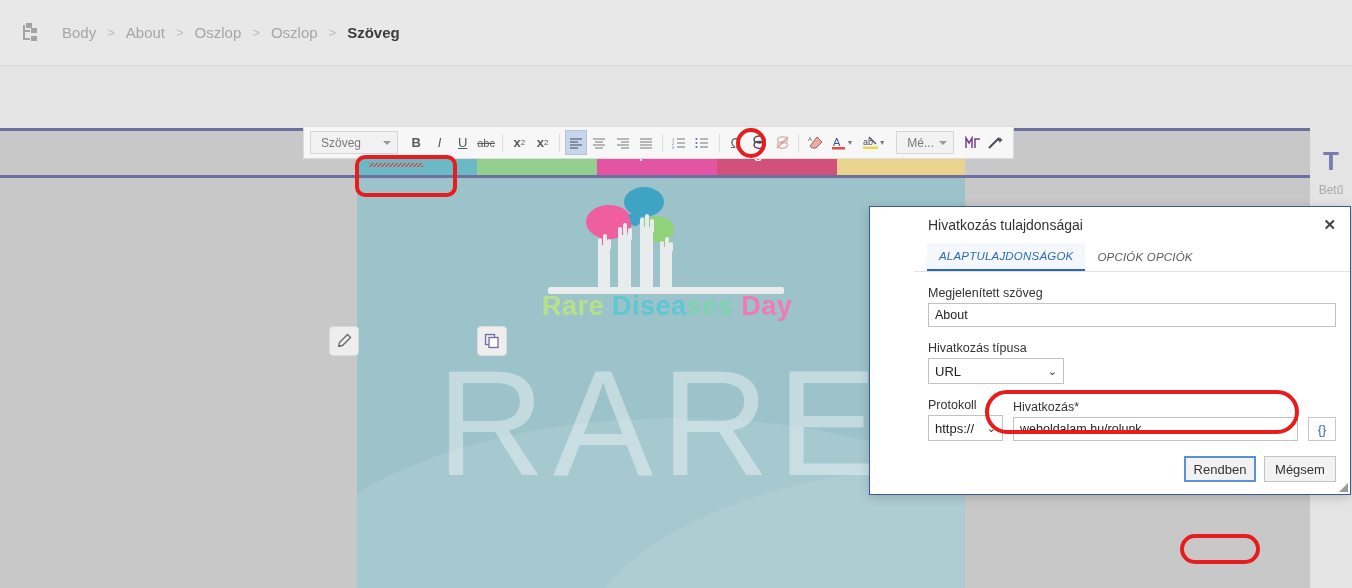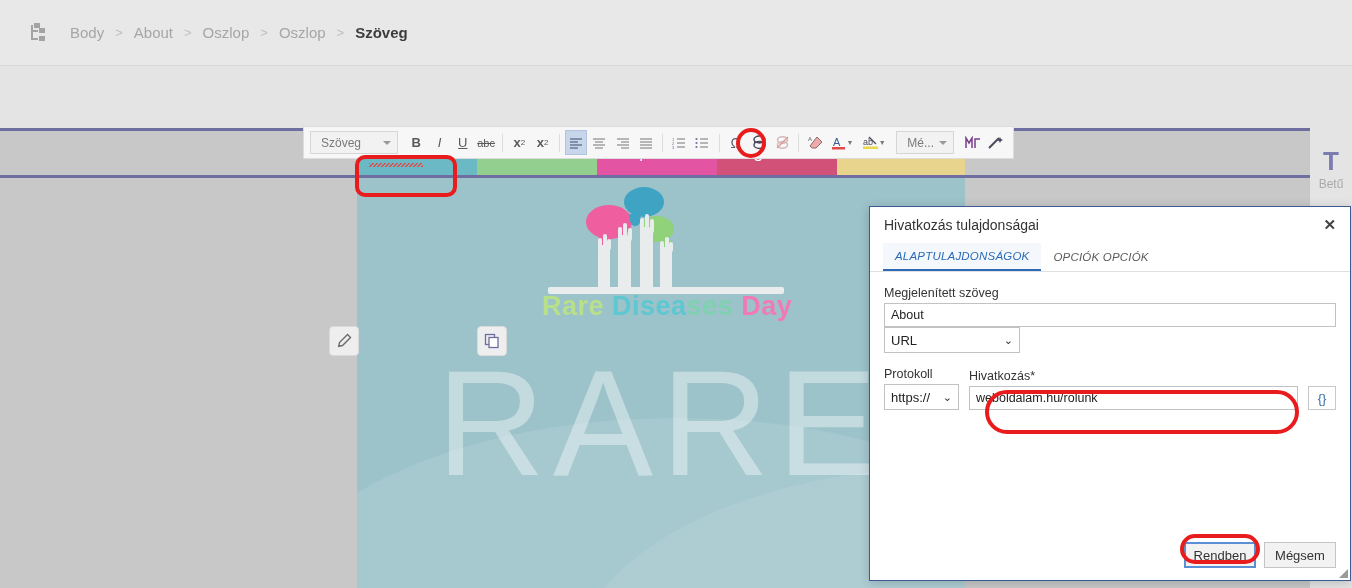--- a/index.html
+++ b/index.html
@@ -8,21 +8,21 @@
     font-family: "Liberation Sans", sans-serif;
     overflow: hidden;
     background: #e6e6e6;
   }
   .app { position: relative; width: 1352px; height: 588px; }
 
   
   .breadcrumb-bar {
     position: absolute; left: 0; top: 0; width: 1352px; height: 66px;
     background: #e8e8e8; border-bottom: 1px solid #d5d5d5;
-    display: flex; align-items: center; padding-left: 28px;
+    display: flex; align-items: center; padding-left: 20px;
   }
   .tree-icon { width: 22px; height: 22px; position: relative; margin-right: 20px; opacity: .55; }
   .tree-icon i { position: absolute; background: #6b6b6b; display: block; }
   .tree-icon .v { left: 3px; top: 3px; width: 2px; height: 15px; }
   .tree-icon .h1 { left: 3px; top: 8px; width: 7px; height: 2px; }
   .tree-icon .h2 { left: 3px; top: 16px; width: 7px; height: 2px; }
   .tree-icon .b0 { left: 6px; top: 1px; width: 6px; height: 5px; }
   .tree-icon .b1 { left: 11px; top: 6px; width: 6px; height: 5px; }
   .tree-icon .b2 { left: 11px; top: 14px; width: 6px; height: 5px; }
   .crumbs { display: flex; align-items: center; font-size: 15px; }
@@ -122,21 +122,21 @@
     box-shadow: 0 1px 2px rgba(0,0,0,.12);
   }
   .dots-btn i { width: 6px; height: 6px; border-radius: 50%; background: #6e6fa0; display: block; }
 
   
   .right-panel {
     position: absolute; left: 1310px; top: 128px; width: 42px; height: 460px;
     background: #e4e4e4;
   }
   .rp-icon { text-align: center; color: #7b7cae; font-size: 26px; margin-top: 18px; font-weight: bold; }
-  .rp-label { text-align: center; color: #a9a9a9; font-size: 12px; }
+  .rp-label { text-align: center; color: #a9a9a9; font-size: 12px; margin-top: 6px; }
 
   
   .toolbar {
     position: absolute; left: 303px; top: 126px; width: 711px; height: 33px;
     background: #f7f7f7; border: 1px solid #dcdcdc;
     display: flex; align-items: center; padding: 0 6px; gap: 1px; z-index: 30;
   }
   .tb-select {
     height: 23px; min-width: 88px; background: #f2f2f2; border: 1px solid #d6d6d6;
     display: flex; align-items: center; justify-content: space-between;
@@ -160,23 +160,24 @@
     position: absolute; border: 4px solid #e81c1c; border-radius: 22px; z-index: 60;
     pointer-events: none;
   }
   .ring-link  { left: 736px; top: 128px; width: 30px; height: 30px; border-radius: 50%; }
   .ring-about { left: 355px; top: 155px; width: 102px; height: 42px; border-radius: 10px; }
   .ring-href  { left: 985px; top: 390px; width: 314px; height: 44px; border-radius: 22px; }
   .ring-ok    { left: 1180px; top: 534px; width: 80px; height: 30px; border-radius: 16px; }
 
   
   .dialog {
-    position: absolute; left: 869px; top: 206px; width: 482px; height: 375px;
+    position: absolute; left: 869px; top: 206px; width: 482px; height: 289px;
     background: #ffffff; border: 1px solid #3d5a94; z-index: 50;
     box-shadow: 0 2px 10px rgba(0,0,0,0.18);
+    padding-left: 44px;
   }
   .dlg-head {
     height: 36px; display: flex; align-items: center; justify-content: space-between;
     padding: 0 14px; font-size: 14px; color: #333;
   }
   .dlg-close { color: #444; font-size: 15px; font-weight: bold; cursor: pointer; }
   .dlg-tabs { display: flex; height: 28px; padding-left: 13px; align-items: stretch; font-style: italic; }
   .dlg-tab {
     font-size: 11.5px; color: #5a5a5a; padding: 0 12px; display: flex; align-items: center;
     letter-spacing: .2px;
@@ -497,20 +498,21 @@
     <div class="dlg-tabs">
       <div class="dlg-tab sel">ALAPTULAJDONSÁGOK</div>
       <div class="dlg-tab">OPCIÓK OPCIÓK</div>
     </div>
     <div class="dlg-tabline"></div>
 
     <div class="dlg-body">
       <div class="fld-label">Megjelenített szöveg</div>
       <div class="txt-input">About</div>
 
+      <div class="fld-label" style="margin-top:14px">Hivatkozás típusa</div>
       <div class="sel-input" style="width:136px">
         <span>URL</span>
         <span class="sel-caret">⌄</span>
       </div>
 
       <div class="row" style="margin-top:14px">
         <div>
           <div class="fld-label">Protokoll</div>
           <div class="sel-input" style="width:75px">
             <span>https://</span>

